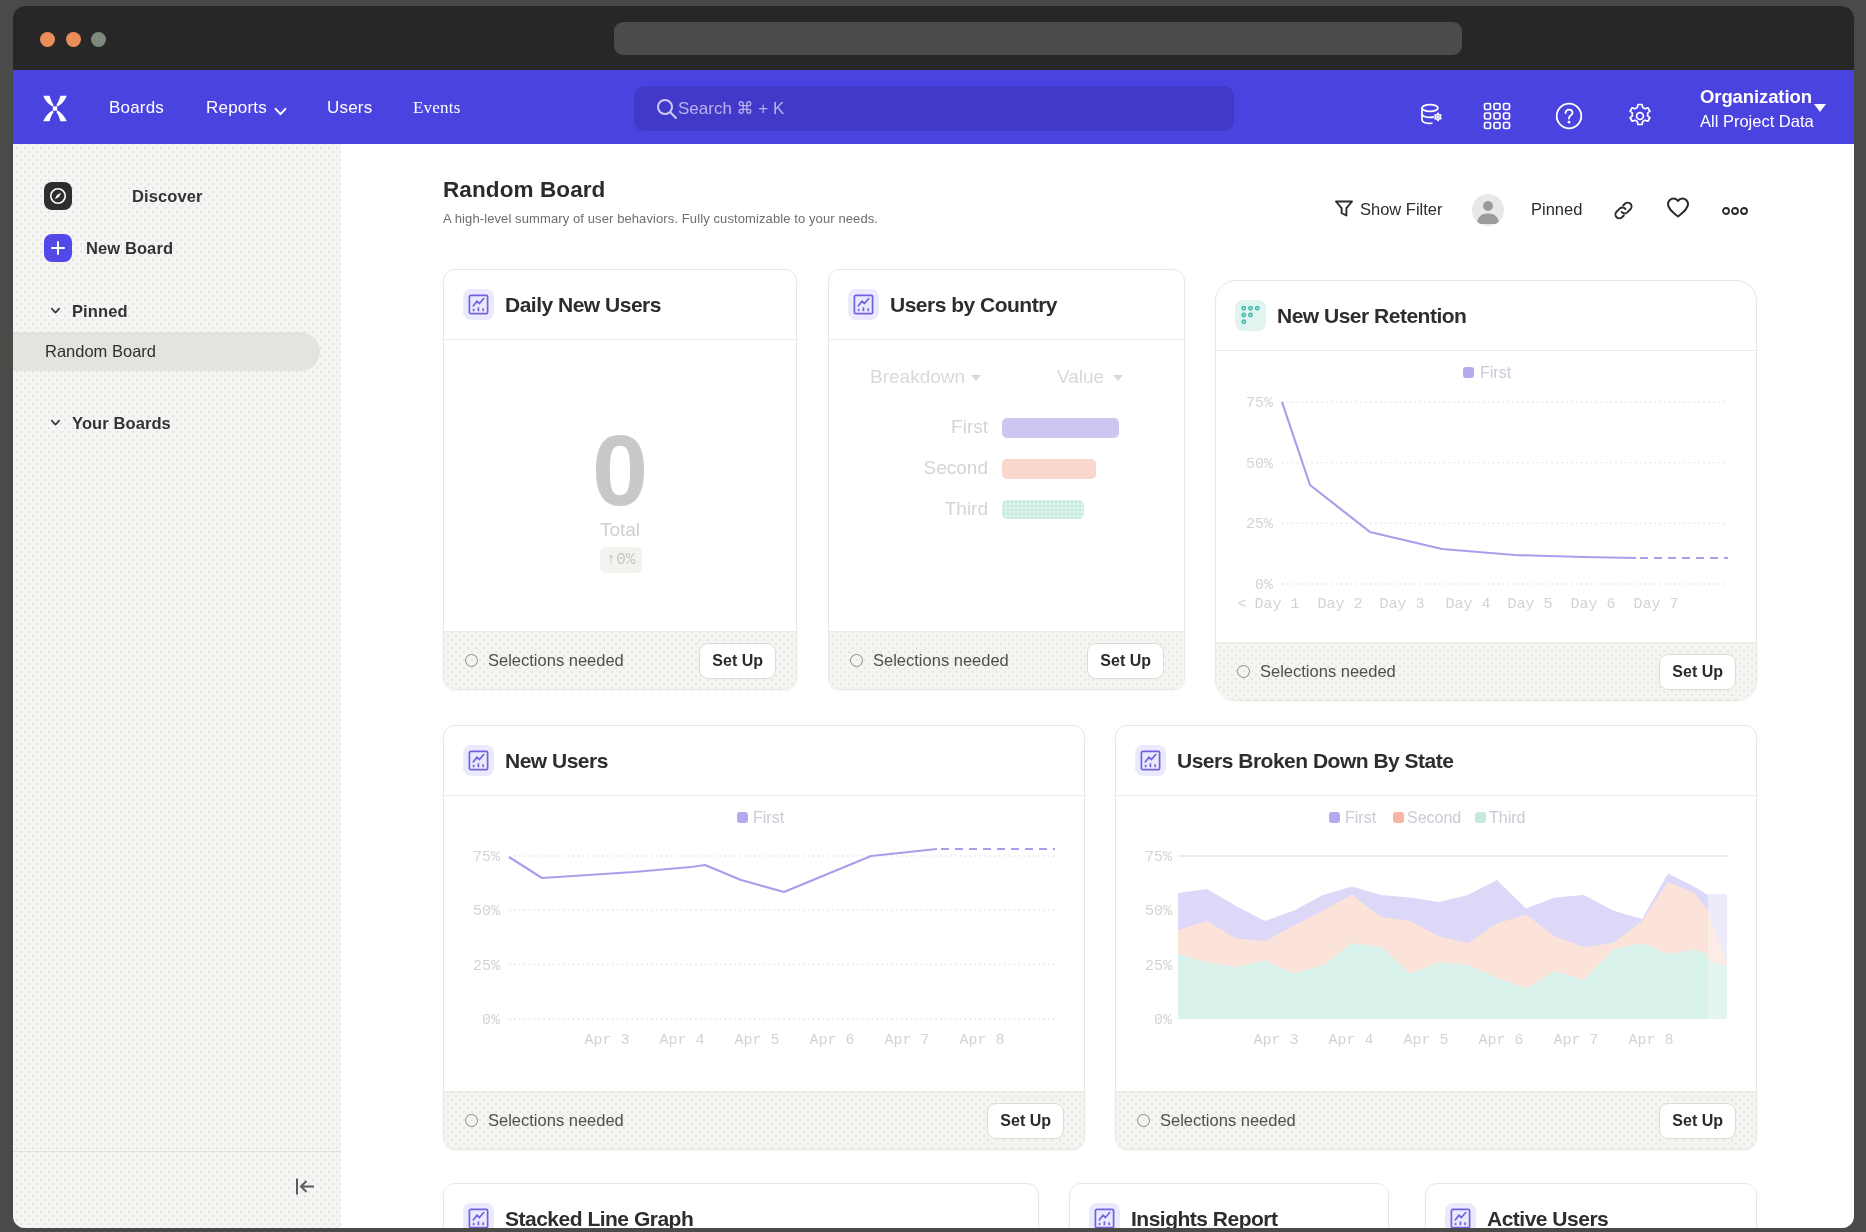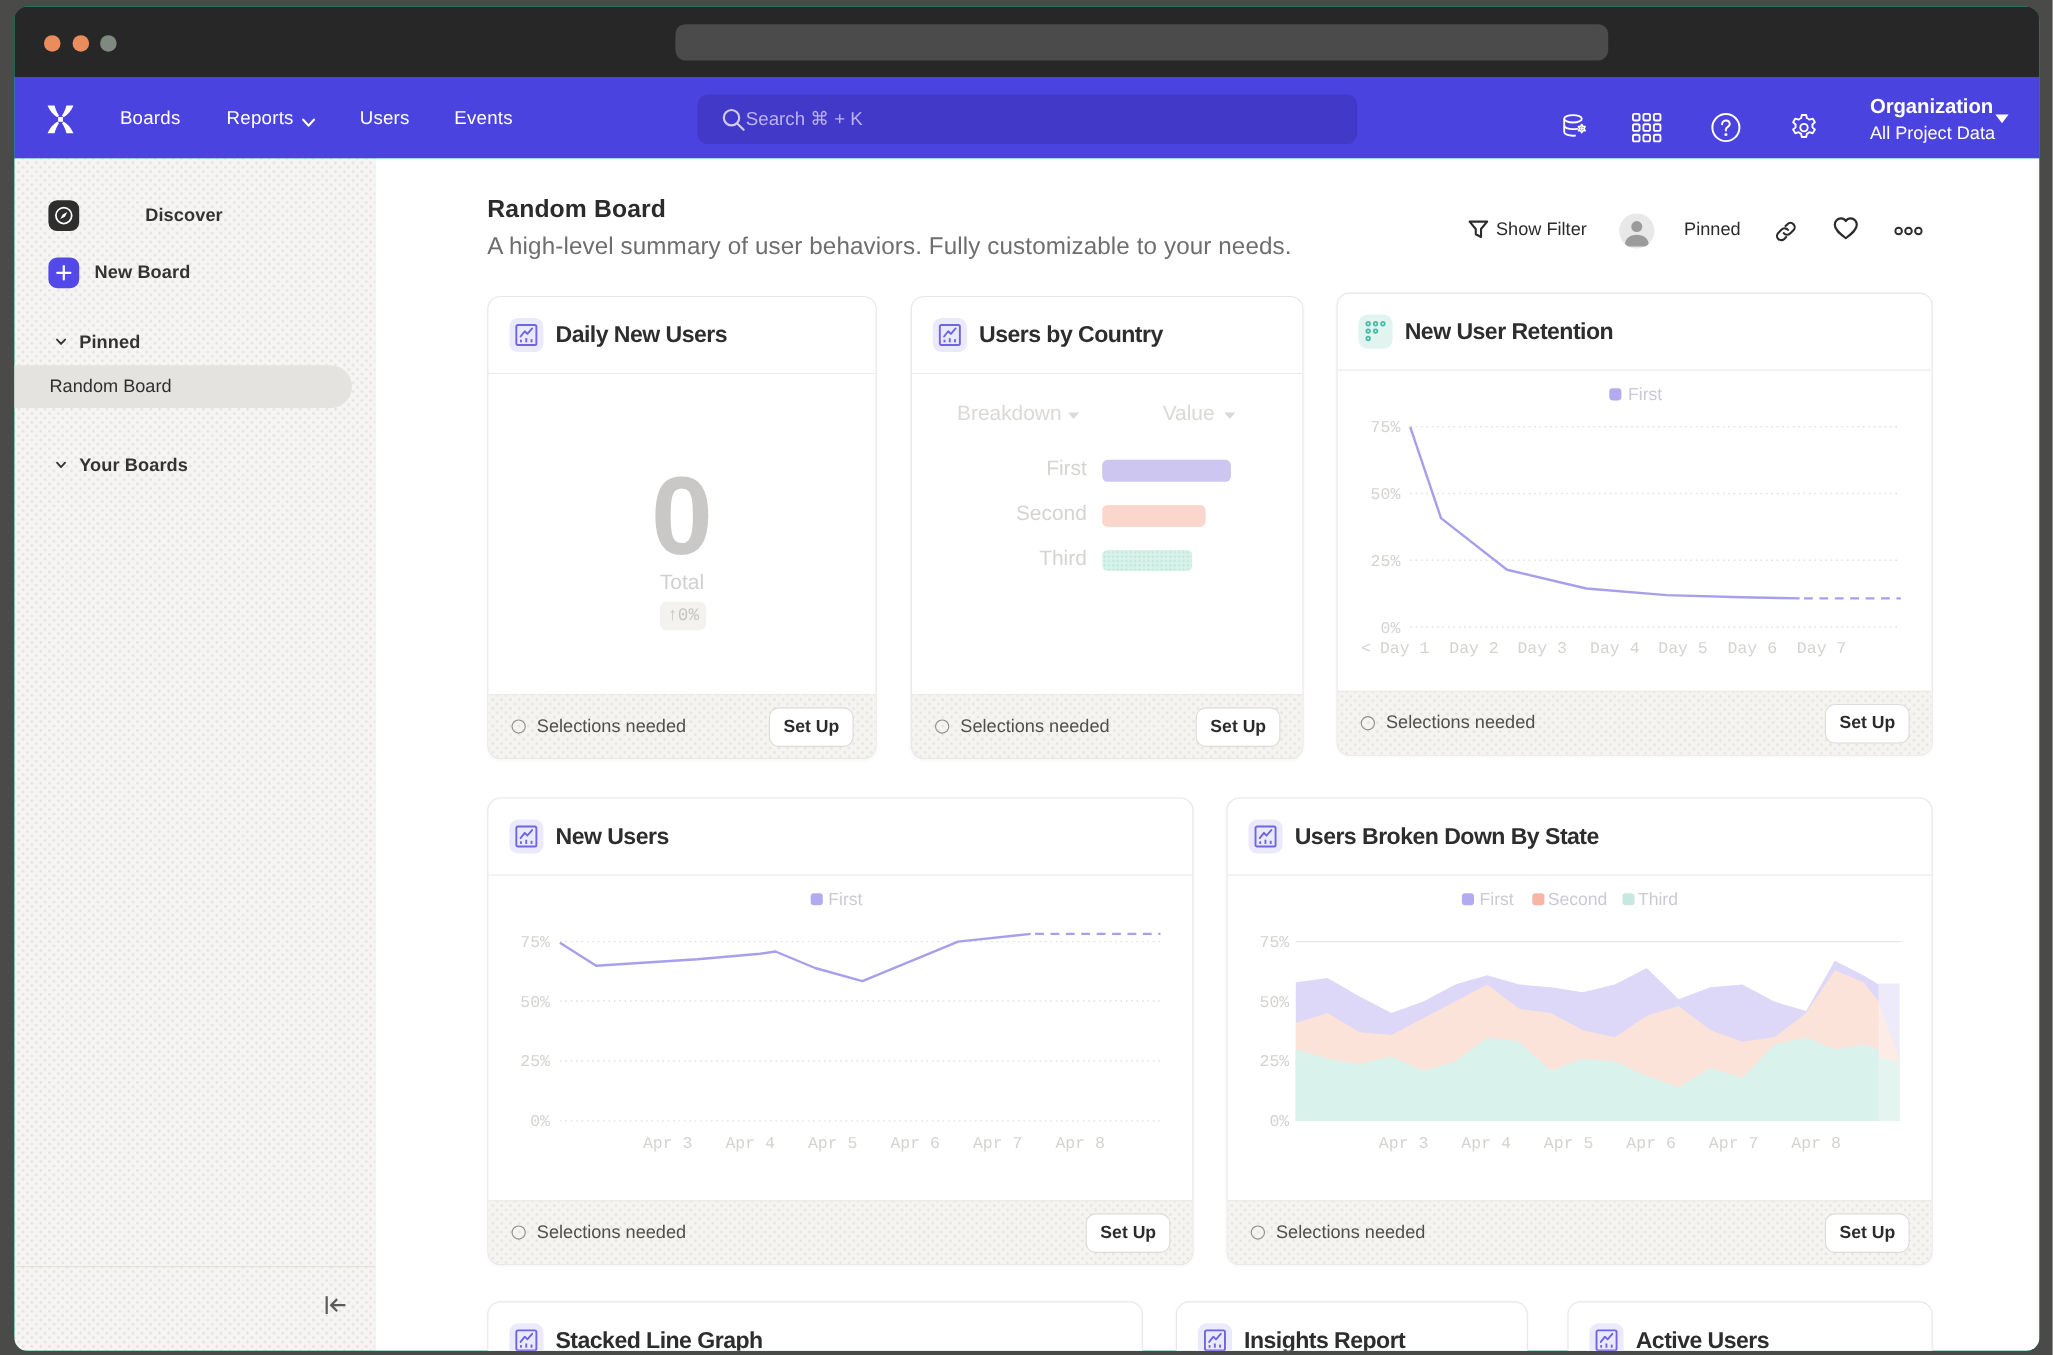--- a/index.html
+++ b/index.html
@@ -32,21 +32,21 @@
 .sb-item { position:absolute; display:flex; align-items:center; }
 .sb-ico { width:28px; height:28px; border-radius:8px; display:flex; align-items:center; justify-content:center; }
 .sb-label { font-size:16.5px; font-weight:700; color:#333; margin-left:14px; letter-spacing:.1px; }
 .sb-sec { position:absolute; font-size:16.5px; font-weight:700; color:#333; letter-spacing:.1px; }
 .chev { display:inline-block; width:11px; height:11px; }
 .pill { position:absolute; left:0; top:188px; width:307px; height:39px; background:#e5e3e0; border-radius:0 20px 20px 0; line-height:39px; padding-left:32px; font-size:16.5px; color:#2f2f2f; }
 .sb-div { position:absolute; left:0; top:1007px; width:100%; height:1px; background:#e2e0dd; }
 .collapse { position:absolute; left:281px; top:1031px; }
 
 .h1 { position:absolute; left:102px; top:33px; font-size:22.5px; font-weight:700; color:#2b2b2b; letter-spacing:.1px; }
-.sub { position:absolute; left:102px; top:67px; font-size:22px; letter-spacing:.1px; color:#6e6e6e; }
+.sub { position:absolute; left:102px; top:67px; font-size:13px; letter-spacing:.1px; color:#6e6e6e; }
 .hdr-right { position:absolute; top:50px; color:#2b2b2b;text-align:center; }
 .hr-txt { font-size:16.5px; font-weight:500; }
 
 .card { position:absolute; background:#fff; border:1px solid #e9e7e4; border-radius:12px; box-shadow:0 1px 3px rgba(0,0,0,.03); overflow:hidden;padding-left:20px; }
 .card-head { position:absolute; left:0; top:0; width:100%; height:70px; border-bottom:1px solid #ece9e7; display:flex; align-items:center; padding-left:19px; }
 .ch-ico { width:31px; height:31px; border-radius:8px; background:#ebe9fc; display:flex; align-items:center; justify-content:center; flex:none; }
 .ch-ico.teal { background:#e2f4f0; }
 .ch-title { font-size:21px; font-weight:700; color:#2d2d2d; margin-left:11px; letter-spacing:-.5px; white-space:nowrap; }
 .card-foot { position:absolute; left:0; bottom:0; width:100%; height:58px; background:#f5f4f1; border-top:1px solid #eceae7;
   background-image: radial-gradient(rgba(110,100,90,.11) 1px, transparent 1.4px), radial-gradient(rgba(110,100,90,.11) 1px, transparent 1.4px);
@@ -80,21 +80,21 @@
           <rect x="10.8" y="11.3" width="4.4" height="4.4"></rect>
         </g>
       </svg>
     </div>
     <span class="navlink" style="left:96px;">Boards</span>
     <span class="navlink" style="left:193px;">Reports</span>
     <svg style="position:absolute; left:261px; top:35px;" width="13" height="13" viewBox="0 0 12 12">
         <path d="M1.5 3.5 L6 8.5 L10.5 3.5" fill="none" stroke="#fff" stroke-width="1.8" stroke-linecap="round" stroke-linejoin="round"></path>
       </svg>
     <span class="navlink" style="left:314px;">Users</span>
-    <span class="navlink" style="left:400px;">Events</span>
+    <span class="navlink" style="left:400px;font-family:Liberation Serif, serif;">Events</span>
     <div class="search">
       <svg width="23" height="23" viewBox="0 0 23 23">
           <circle cx="10" cy="10" r="7" fill="none" stroke="#cfcaf4" stroke-width="2"></circle>
           <line x1="15.2" y1="15.2" x2="21" y2="21" stroke="#cfcaf4" stroke-width="2" stroke-linecap="round"></line>
         </svg>
       <span>Search ⌘ + K</span>
     </div>
     <div class="navicon" style="left:1406px;">
       <svg width="27" height="26" viewBox="0 0 27 26">
         <g fill="none" stroke="#fff" stroke-width="1.7">
@@ -266,21 +266,21 @@
         <div style="position:absolute; right:196px; top:187px; font-size:19px; color:#d6d4d1;">Second</div>
         <div style="position:absolute; left:173px; top:189px; width:94px; height:20px; border-radius:5px; background:#fbd6cc;"></div>
         <div style="position:absolute; right:196px; top:228px; font-size:19px; color:#d6d4d1;">Third</div>
         <div style="position:absolute; left:173px; top:230px; width:82px; height:19px; border-radius:5px; background:#d8f2ea; background-image:radial-gradient(rgba(40,160,140,.15) .8px, transparent 1px); background-size:4px 4px;"></div>
         <div class="card-foot">
           <div class="cf-circle"></div>
             <span class="cf-txt">Selections needed</span>
           <div class="setup">Set Up</div>
         </div>
       </div>
-      <div class="card" id="card-retention" style="left:874px; top:122px; width:542px; height:421px;">
+      <div class="card" id="card-retention" style="left:874px; top:136px; width:542px; height:421px;border-radius:21px;">
         <div class="card-head">
           <div class="ch-ico teal">
               <svg width="23" height="23" viewBox="0 0 24 24">
                 <g fill="none" stroke="#46bdab" stroke-width="1.7">
                   <circle cx="5" cy="4.5" r="1.7"></circle>
                   <circle cx="12" cy="4.5" r="1.7"></circle>
                   <circle cx="19" cy="4.5" r="1.7"></circle>
                   <circle cx="5" cy="11.5" r="1.7"></circle>
                   <circle cx="12" cy="11.5" r="1.7"></circle>
                   <circle cx="5" cy="18.5" r="1.7"></circle>

